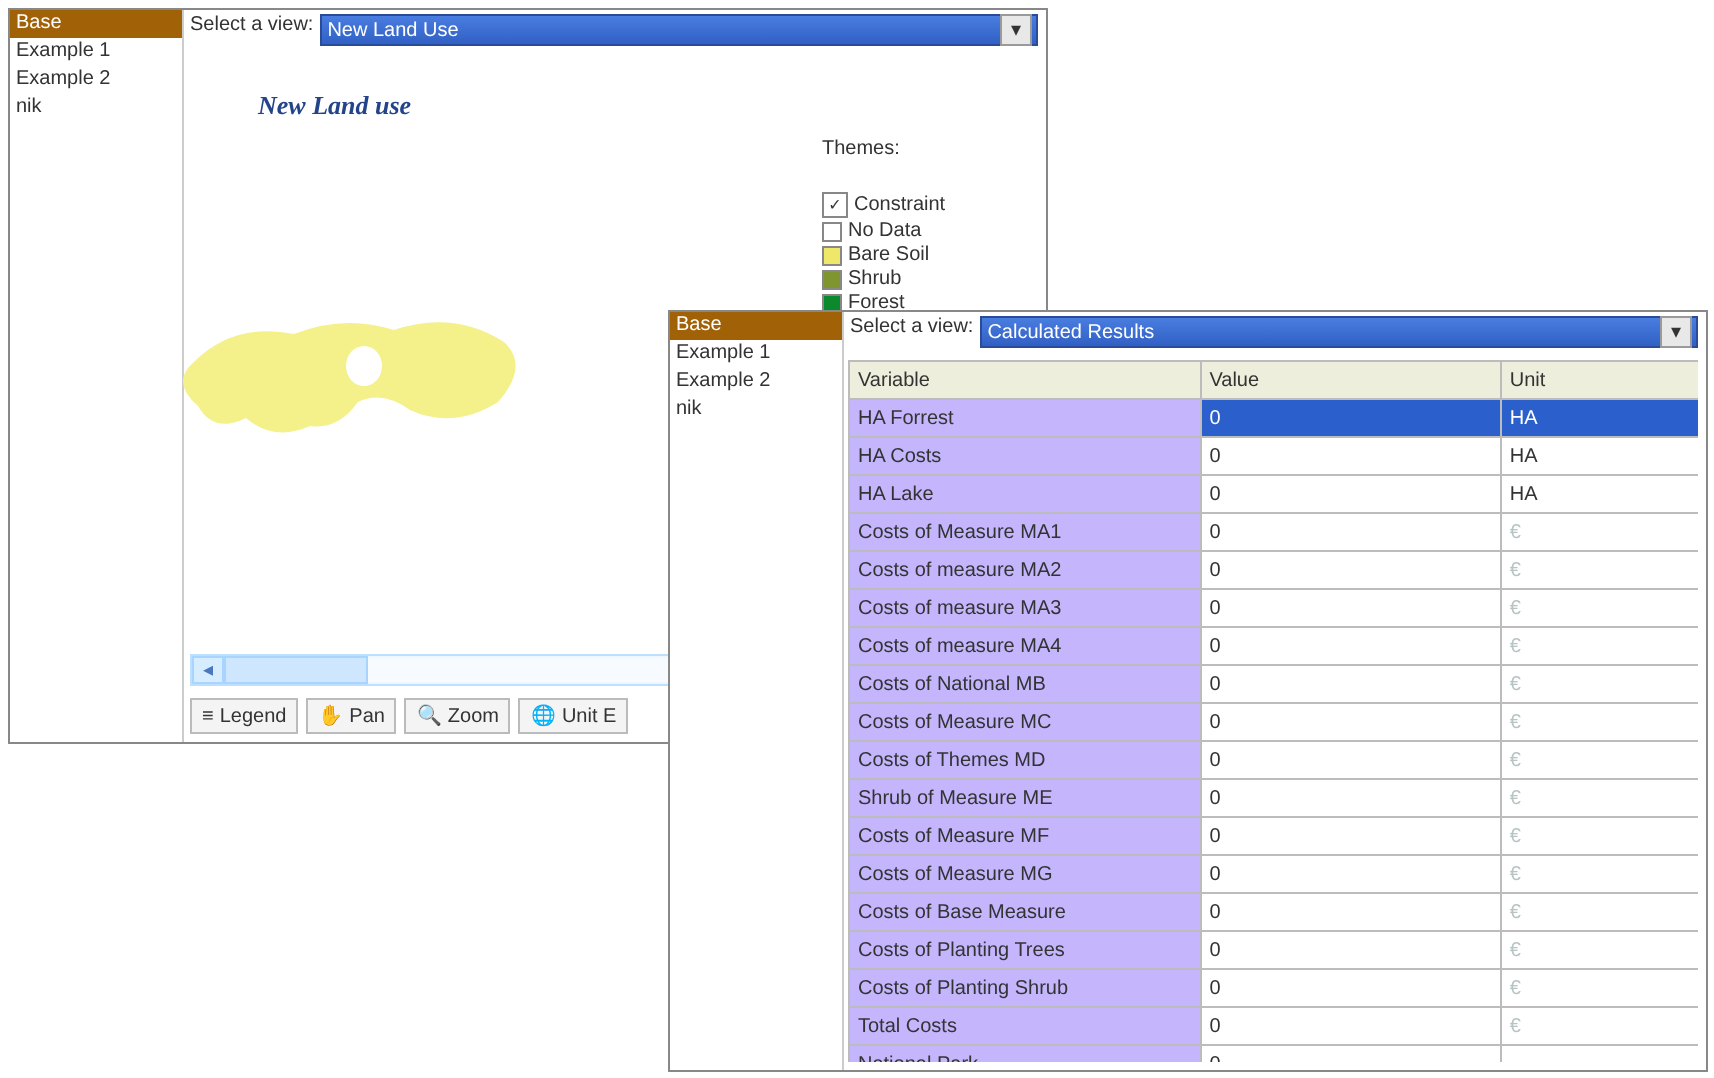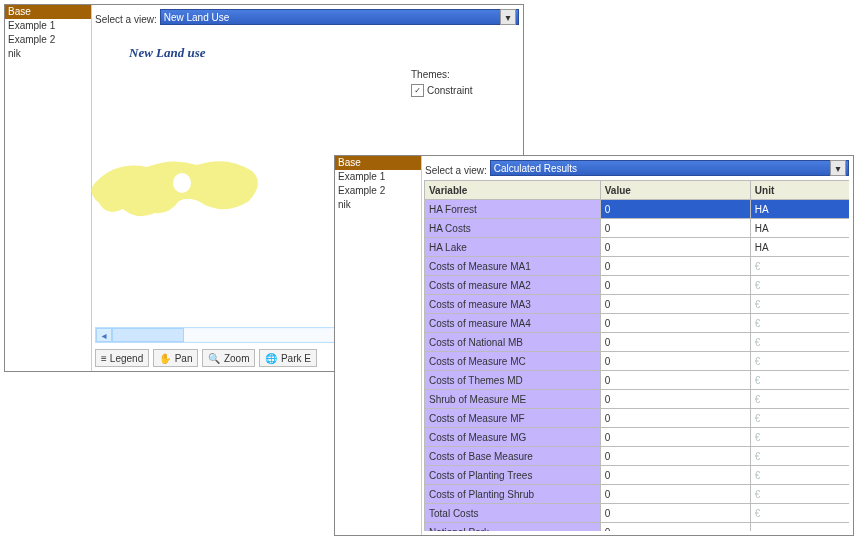--- a/index.html
+++ b/index.html
@@ -3,43 +3,43 @@
 <meta charset="utf-8">
 <style>
   body{margin:0;background:#fff;font-family:Tahoma,Arial,sans-serif;font-size:10px;color:#333;width:857px;height:539px;position:relative;overflow:hidden}
   .win{position:absolute;background:#fff;border:1px solid #888}
   
   #w1{left:4px;top:4px;width:518px;height:366px}
   #w2{left:334px;top:155px;width:518px;height:379px}
   .sidebar{position:absolute;left:0;top:0;width:86px;height:100%;background:#fff;border-right:1px solid #ccc}
   .sb-item{padding:1px 3px;line-height:12px;white-space:nowrap}
   .sb-item.sel{background:#a16207;color:#fff}
-  .topbar{position:absolute;left:90px;top:2px;right:4px;height:18px;display:flex;align-items:flex-end;gap:3px}
+  .topbar{position:absolute;left:90px;top:2px;right:4px;height:18px;display:flex;align-items:flex-start;gap:3px}
   .lbl{white-space:nowrap}
   .viewsel{flex:1;height:16px;background:linear-gradient(#4a7de0,#3060c4);color:#fff;border:1px solid #2a4a9a;display:flex;align-items:center;justify-content:space-between;padding:0 2px 0 3px;box-sizing:border-box}
   .viewsel .arr{width:14px;height:14px;background:#e8e8e8;border:1px solid #9a9a9a;display:flex;align-items:center;justify-content:center;color:#333}
   
   #w1 .title{position:absolute;left:124px;top:40px;font:italic bold 13px Tahoma;color:#24448a}
   #w1 .themes{position:absolute;right:30px;top:64px;width:82px}
-  #w1 .themes .hdr{margin-bottom:4px}
+  #w1 .themes .hdr{margin-bottom:16px}
   #w1 .themes .row{display:flex;align-items:center;gap:3px;margin:1px 0}
   .sw{width:10px;height:10px;border:1px solid #888;box-sizing:border-box}
   #w1 .mapblob{position:absolute;left:72px;top:126px;width:200px;height:120px}
   .blob-svg{width:200px;height:120px}
   #w1 .hscroll{position:absolute;left:90px;right:4px;bottom:28px;height:14px;border:1px solid #bde0ff;background:#eef6ff;display:flex;align-items:center}
   #w1 .hscroll .cap{width:14px;height:12px;background:#d6ecff;border:1px solid #a8d4ff;display:flex;align-items:center;justify-content:center;color:#4a78c0}
   #w1 .hscroll .thumbbar{flex:1;height:12px;background:#f7fbff;position:relative;display:flex;align-items:center}
   #w1 .hscroll .thumb{width:70px;height:12px;background:#cfe6ff;border:1px solid #a8d4ff}
   #w1 .toolbar{position:absolute;left:90px;right:4px;bottom:4px;height:18px;display:flex;gap:4px}
   .tbtn{height:18px;border:1px solid #bbb;background:#f4f4f4;display:flex;align-items:center;gap:3px;padding:0 5px;box-sizing:border-box;white-space:nowrap}
   
   #w2 .tablewrap{position:absolute;left:89px;top:24px;right:4px;bottom:4px;overflow:hidden}
   table{border-collapse:collapse;width:477px;table-layout:fixed}
   th,td{border:1px solid #bcbcbc;padding:2px 4px;height:14px;font-size:10px;text-align:left;white-space:nowrap;overflow:hidden}
-  th{background:#edeedb;font-weight:bold}
+  th{background:#edeedb;font-weight:normal}
   td.var{background:#c4b5fd}
   td.val{background:#fff}
   td.unit{background:#fff}
   tr.selrow td.val,tr.selrow td.unit{background:#2a5fcc;color:#fff}
   .euro{color:#b8c4c4}
   .chk{width:11px;height:11px;border:1px solid #888;display:inline-flex;align-items:center;justify-content:center;font-size:8px;background:#fff}
 </style>
 </head>
 <body>
 
@@ -57,20 +57,42 @@
       <span class="arr">▾</span>
     </div>
   </div>
   <div class="title">New Land use</div>
   <div class="themes">
     <div class="hdr">Themes:</div>
     <div class="row">
       <span class="chk">✓</span>
       <span>Constraint</span>
     </div>
+    <div id="legend1">
+        <div class="row">
+          <span class="sw" style="background:#ffffff"></span>
+          <span>No Data</span>
+        </div>
+        <div class="row">
+          <span class="sw" style="background:#f0e66a"></span>
+          <span>Bare Soil</span>
+        </div>
+        <div class="row">
+          <span class="sw" style="background:#7f9630"></span>
+          <span>Shrub</span>
+        </div>
+        <div class="row">
+          <span class="sw" style="background:#0a8a2a"></span>
+          <span>Forest</span>
+        </div>
+        <div class="row">
+          <span class="sw" style="background:#1a3fe0"></span>
+          <span>Water</span>
+        </div>
+      </div>
   </div>
   <div class="mapblob">
     <svg class="blob-svg" viewBox="0 0 200 120">
       <path d="M20 50 Q40 30 70 36 Q95 26 120 34 Q150 24 175 40 Q188 52 172 70 Q150 84 128 74 Q114 64 102 70 Q92 84 78 82 Q60 90 46 78 Q30 86 22 72 Q8 60 20 50 Z" fill="#f4f08a"></path>
       <ellipse cx="105" cy="52" rx="9" ry="10" fill="#fff"></ellipse>
     </svg>
   </div>
   <div class="hscroll">
     <div class="cap">◂</div>
     <div class="thumbbar">
@@ -85,21 +107,21 @@
     <div class="tbtn">
         <span>✋</span>
         <span>Pan</span>
       </div>
     <div class="tbtn">
         <span>🔍</span>
         <span>Zoom</span>
       </div>
     <div class="tbtn">
         <span>🌐</span>
-        <span>Park E</span>
+        <span>Unit E</span>
       </div>
   </div>
 </div>
 
 <div id="w2" class="win">
   <div class="sidebar" id="sb2">
       <div class="sb-item sel">Base</div>
       <div class="sb-item">Example 1</div>
       <div class="sb-item">Example 2</div>
       <div class="sb-item">nik</div>

